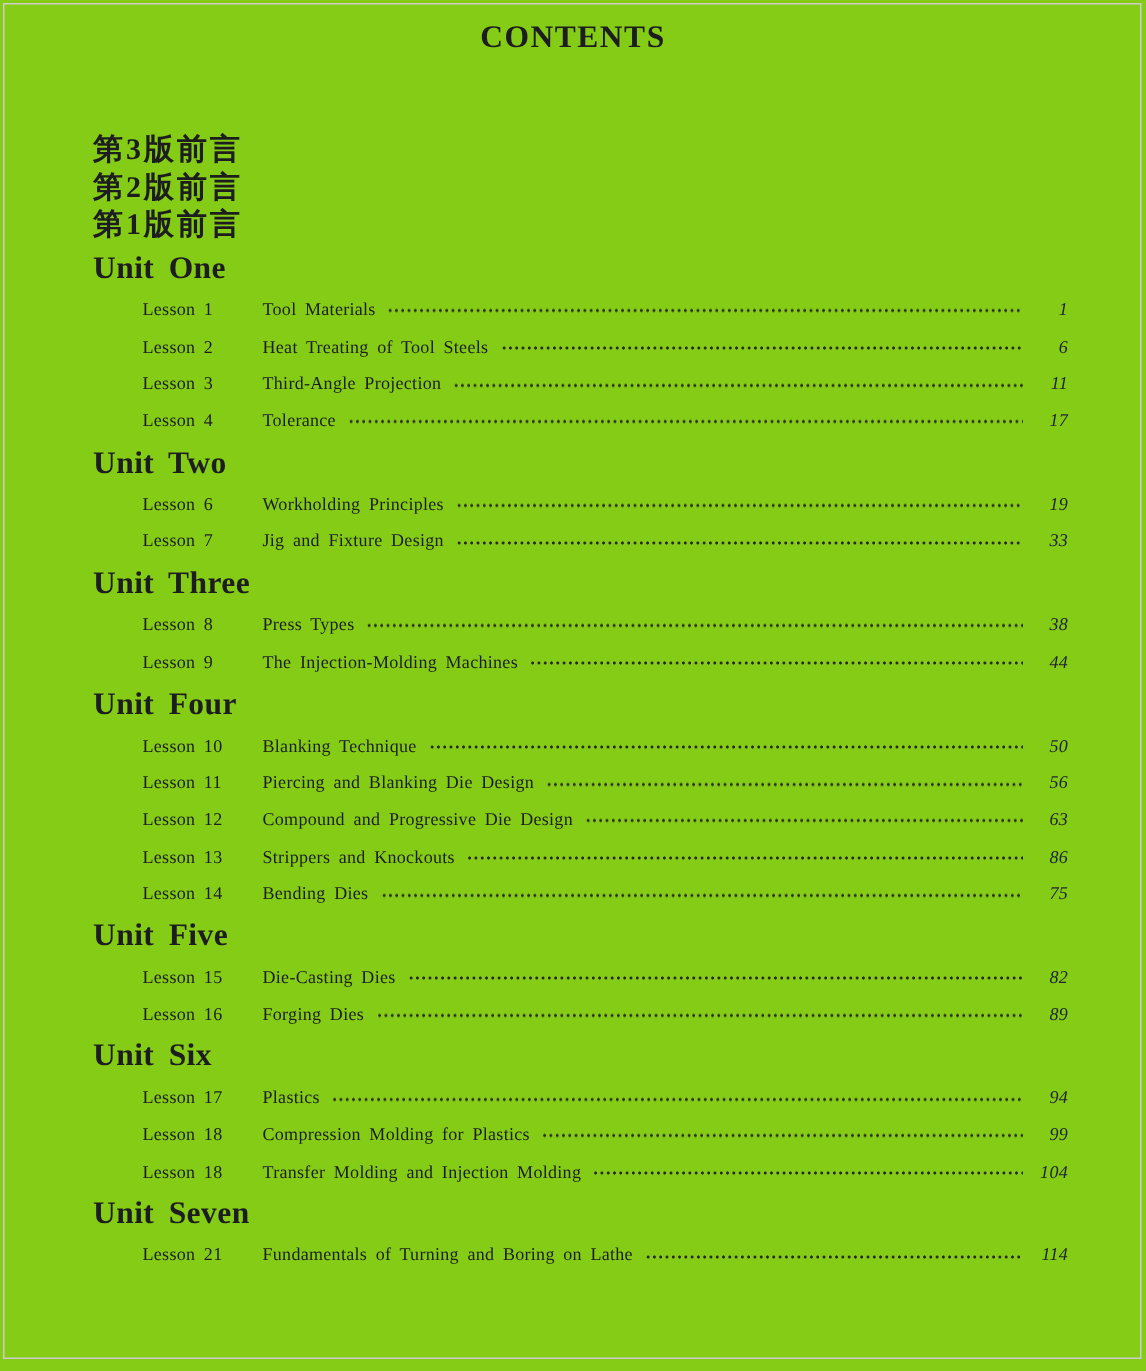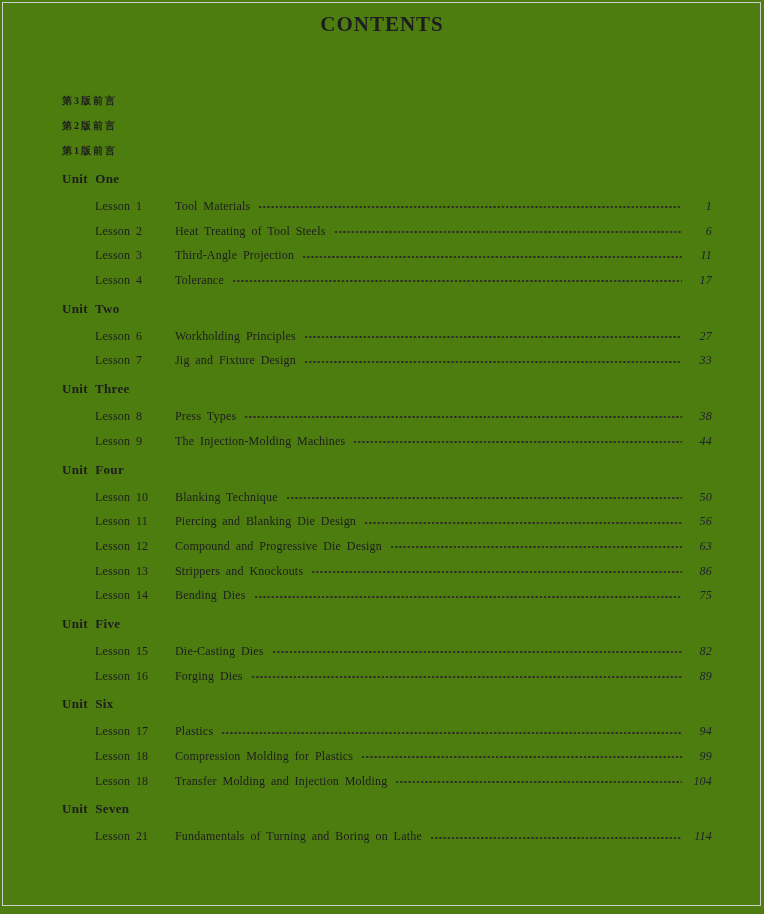--- a/index.html
+++ b/index.html
@@ -1,19 +1,19 @@
 <!DOCTYPE html>
 <html><head>
 <meta charset="utf-8">
 <style>
   html,body{margin:0;padding:0;background:#ffffff;}
   .page{
     position:relative;
     width:764px;height:914px;
-    background:#4d7c0f;
+    background:#84cc16;
     font-family:"Liberation Serif","DejaVu Serif",serif;
     color:#1d1d1f;
     overflow:hidden;
     box-sizing:border-box;
   }
   .frame{
     position:absolute;
     left:2px;top:2px;right:3px;bottom:8px;
     border:1px solid #cccccc;
     pointer-events:none;
@@ -24,29 +24,29 @@
     text-align:center;
     font-size:21px;
     font-weight:bold;
     letter-spacing:1px;
     line-height:24px;
   }
   .prefaces{margin-top:52px;}
   .preface{
     padding-left:62px;
     font-weight:bold;
-    font-size:10px;
+    font-size:20px;
     line-height:25px;
     letter-spacing:2px;
   }
   .units{margin-top:0;}
   .unit-heading{
     padding-left:62px;
     font-weight:bold;
-    font-size:13px;
+    font-size:21px;
     line-height:25px;
     margin:3px 0;
     word-spacing:4px;
     letter-spacing:0.3px;
   }
   .lesson-row{
     display:flex;
     align-items:baseline;
     line-height:24.7px;
     height:24.7px;
@@ -122,21 +122,21 @@
           <span class="leader"></span>
           <span class="page-num">17</span>
         </div>
       </div>
       <div class="unit-section">
         <div class="unit-heading">Unit Two</div>
         <div class="lesson-row">
           <span class="lesson-label">Lesson 6</span>
           <span class="lesson-title">Workholding Principles</span>
           <span class="leader"></span>
-          <span class="page-num">27</span>
+          <span class="page-num">19</span>
         </div>
         <div class="lesson-row">
           <span class="lesson-label">Lesson 7</span>
           <span class="lesson-title">Jig and Fixture Design</span>
           <span class="leader"></span>
           <span class="page-num">33</span>
         </div>
       </div>
       <div class="unit-section">
         <div class="unit-heading">Unit Three</div>

